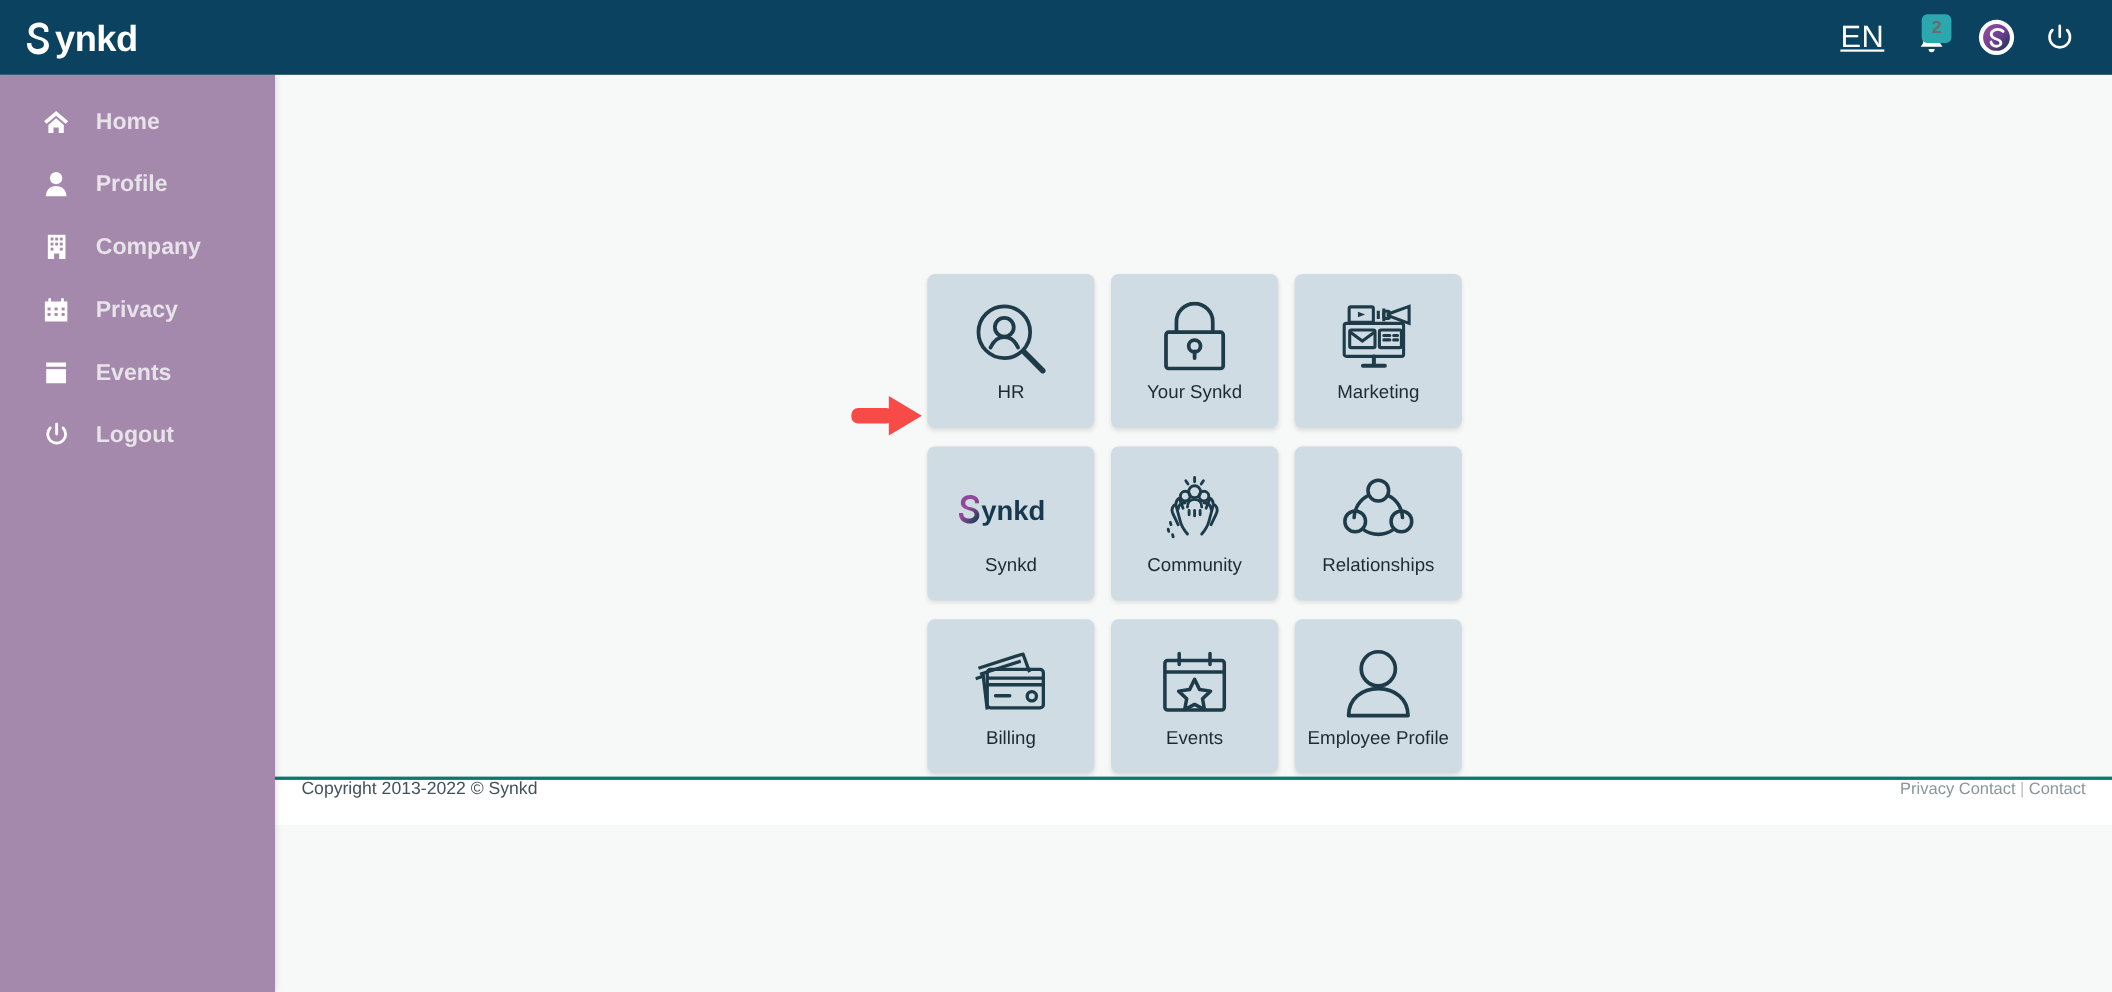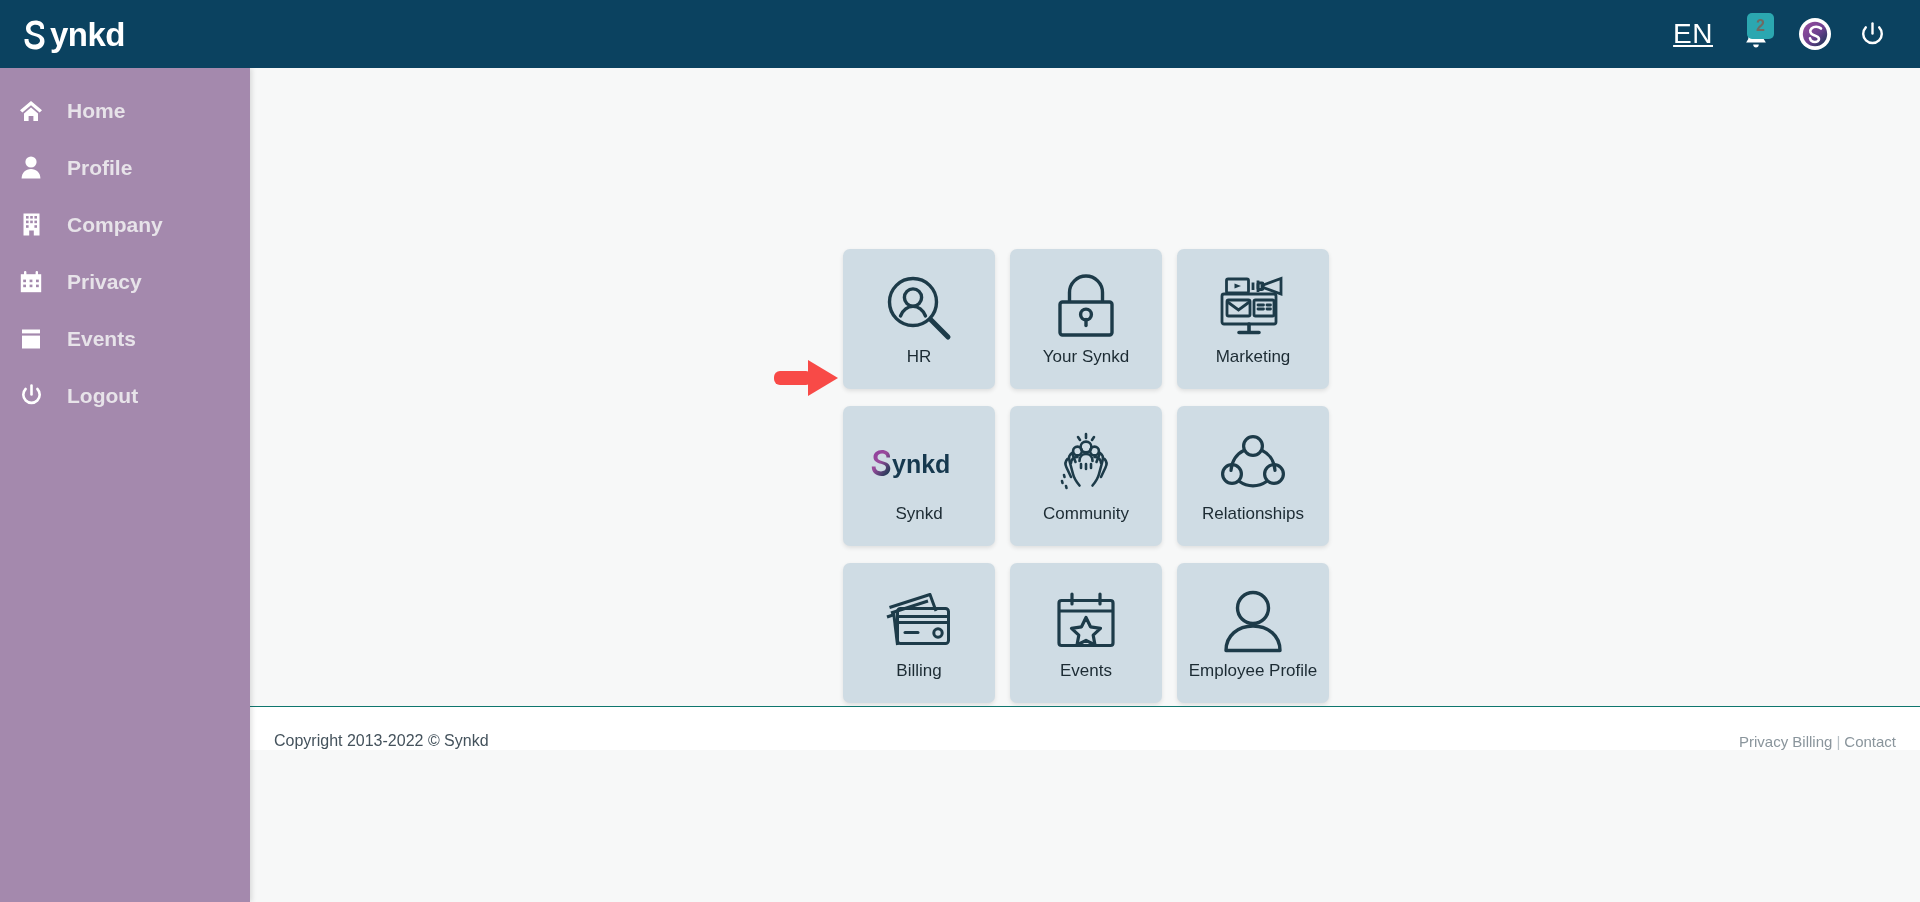--- a/index.html
+++ b/index.html
@@ -62,21 +62,21 @@
     position: absolute; top: 68px; left: 0;
     width: 250px; height: 834px;
     background: #a489ad;
     padding-top: 14px;
     box-shadow: 2px 0 5px rgba(0,0,0,0.12);
     z-index: 20;
   }
   .nav-item {
     display: flex; align-items: center;
     height: 57px;
-    padding-left: 18px;
+    padding-left: 38px;
     cursor: pointer;
     color: #e7e3e9;
     font-size: 21px;
     font-weight: 600;
   }
   .nav-icon {
     width: 26px; margin-right: 23px;
     display: flex; align-items: center; justify-content: center;
     color: #ffffff;
   }
@@ -128,25 +128,25 @@
     width: 68px; height: 44px;
     pointer-events: none;
     z-index: 25;
   }
 
   
   .footer {
     position: absolute; bottom: 0; left: 250px;
     width: 1670px; height: 44px;
     background: #ffffff;
-    display: flex; align-items: flex-end;
+    display: flex; align-items: flex-start;
     padding: 0 24px;
     font-size: 16px;
     color: #44525c;
-    border-top: 1px solid #0f766e;
+    border-top: 3px solid #0f766e;
   }
   .footer-right { margin-left: auto; color: #8a959c; font-size: 15px; }
   .footer-right a { color: #8a959c; text-decoration: none; cursor: pointer; }
   .footer-right .sep { margin: 0 4px; color: #b8c0c5; }
 </style>
 </head>
 <body>
 
 <div class="app">
 
@@ -442,17 +442,17 @@
           <div class="tile-label">Employee Profile</div>
         </div>
 
       </div>
     </div>
   </div>
 
   <div class="footer">
     <span>Copyright 2013-2022 © Synkd</span>
     <span class="footer-right">
-      <a>Privacy Billing</a><span class="sep">|</span><a>Contact</a>
+      <a>Privacy Contact</a><span class="sep">|</span><a>Contact</a>
     </span>
   </div>
 
 </div>
 
 </body></html>

